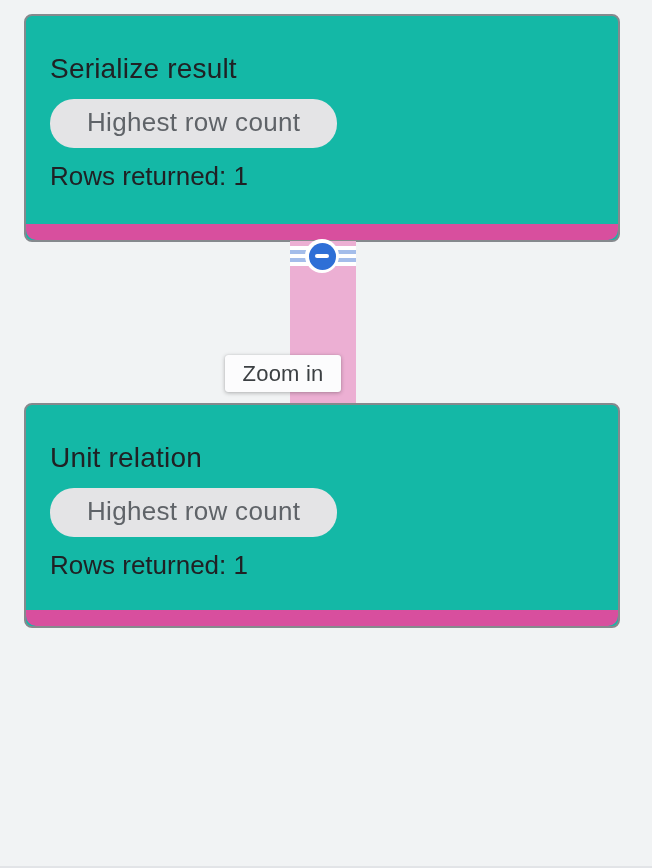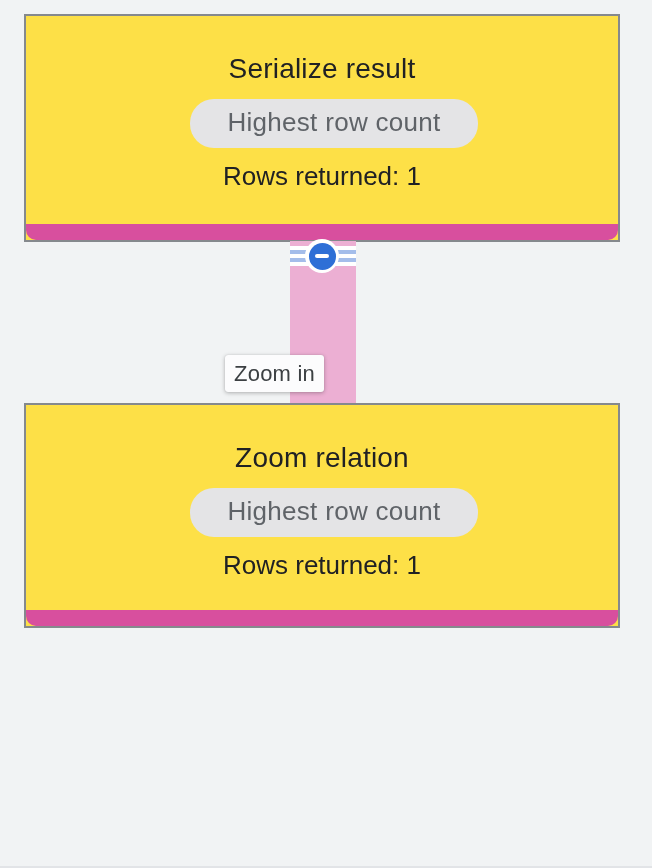--- a/index.html
+++ b/index.html
@@ -11,25 +11,24 @@
     position: relative;
     overflow: hidden;
   }
   .canvas { position: absolute; inset: 0; }
 
   
   .node {
     position: absolute;
     left: 24px;
     width: 596px;
-    background: #fde047;
+    background: #14b8a6;
     border: 2px solid #85898d;
-    border-radius: 0;
+    border-radius: 8px;
     overflow: hidden;
-    text-align: center;
   }
   .node-1 { top: 14px;  height: 228px; }
   .node-2 { top: 403px; height: 225px; }
 
   .node-title {
     margin: 36px 24px 0 24px;
     font-size: 28px;
     line-height: 34px;
     color: #202124;
     font-weight: 500;
@@ -98,21 +97,21 @@
     display: block;
     width: 14px; height: 4px;
     background: #ffffff;
     border-radius: 2px;
   }
 
   
   .tooltip {
     position: absolute;
     left: 225px; top: 355px;
-    width: 99px; height: 37px;
+    width: 116px; height: 37px;
     background: #fcfcfd;
     border-radius: 3px;
     box-shadow: 0 1px 4px rgba(0,0,0,0.28), 0 0 1px rgba(0,0,0,0.18);
     display: flex; align-items: center; justify-content: center;
     font-size: 22px;
     color: #3c4043;
     letter-spacing: 0.2px;
   }
 
   .bottom-edge {
@@ -143,21 +142,21 @@
     <span class="collapse-btn-inner">
       <span class="minus-glyph"></span>
     </span>
   </button>
 
   <div class="tooltip">
     <span>Zoom in</span>
   </div>
 
   <div class="node node-2">
-    <div class="node-title">Zoom relation</div>
+    <div class="node-title">Unit relation</div>
     <div class="badge">Highest row count</div>
     <div class="node-rows">Rows returned: 1</div>
     <div class="accent-bar"></div>
   </div>
 
   <div class="bottom-edge"></div>
 
 </div>
 
 </body></html>

